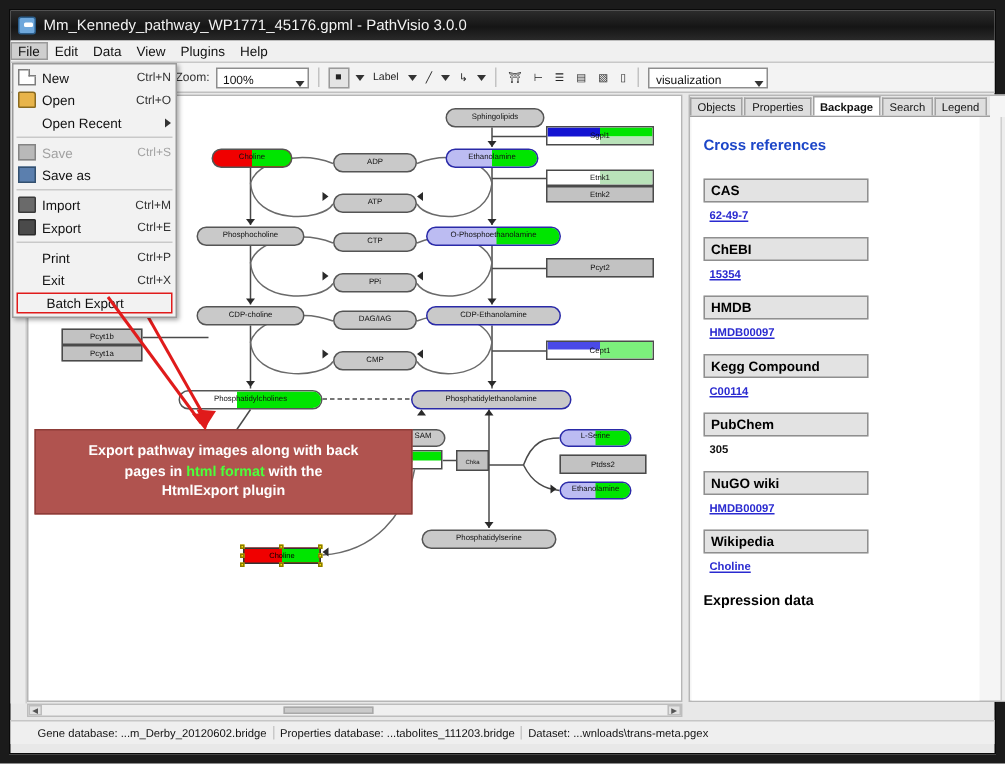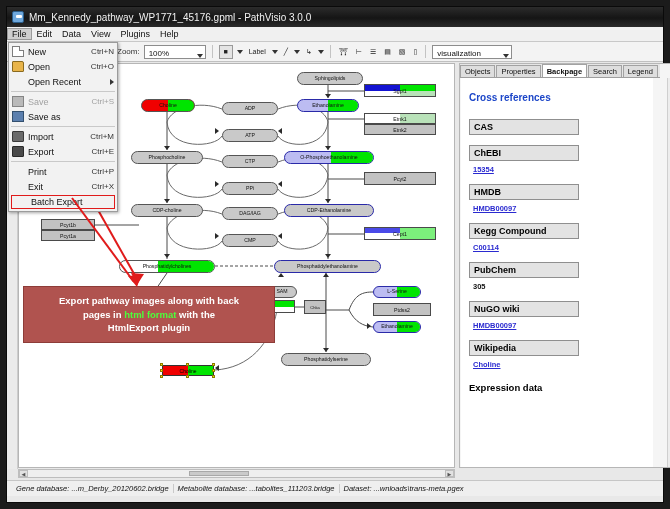--- a/index.html
+++ b/index.html
@@ -208,21 +208,21 @@
   #hscroll{
     position:absolute; left:18px; top:469px; width:437px; height:9px;
     background:#efefef; border:1px solid #bdbdbd;
   }
   #hscroll .thumb{position:absolute;left:170px;top:1px;width:60px;height:5px;background:#cacaca;border:1px solid #a8a8a8;}
   #hscroll .lend,#hscroll .rend{position:absolute;top:0;width:9px;height:7px;background:#e2e2e2;border:1px solid #bdbdbd;font-size:5px;display:flex;align-items:center;justify-content:center;color:#555;}
   #hscroll .lend{left:0;} #hscroll .rend{right:0;}
   #statusbar{
     position:absolute; left:7px; top:480px; width:656px; height:16px;
     background:#efefef; border-top:1px solid #c6c6c6;
-    display:flex; align-items:center; font-size:7.5px; color:#111; padding-left:5px;font-style:italic;
+    display:flex; align-items:center; font-size:7.5px; color:#111; padding-left:14px;
   }
   #statusbar .seg{ padding:0 4px; border-right:1px solid #c9c9c9; }
   #statusbar .seg:last-child{border-right:none;}
 
   
   #leftstrip{
     position:absolute;left:7px;top:62px;width:11px;height:407px;background:#ebebeb;
     border-right:1px solid #cdcdcd;
   }
   #leftstrip .tri{
@@ -587,20 +587,21 @@
       <span class="rtab">Objects</span>
       <span class="rtab">Properties</span>
       <span class="rtab sel">Backpage</span>
       <span class="rtab">Search</span>
       <span class="rtab">Legend</span>
     </div>
     <div id="rbody">
       <div class="xref-title">Cross references</div>
 
       <div class="xref-box">CAS</div>
+      <div class="xref-val">62-49-7</div>
 
       <div class="xref-box">ChEBI</div>
       <div class="xref-val">15354</div>
 
       <div class="xref-box">HMDB</div>
       <div class="xref-val">HMDB00097</div>
 
       <div class="xref-box">Kegg Compound</div>
       <div class="xref-val">C00114</div>
 
@@ -619,17 +620,17 @@
   </div>
 
   <div id="hscroll">
     <span class="lend">◀</span>
     <span class="thumb"></span>
     <span class="rend">▶</span>
   </div>
 
   <div id="statusbar">
     <span class="seg">Gene database: ...m_Derby_20120602.bridge</span>
-    <span class="seg">Metabolite database: ...tabolites_111203.bridge</span>
+    <span class="seg">Properties database: ...tabolites_111203.bridge</span>
     <span class="seg">Dataset: ...wnloads\trans-meta.pgex</span>
   </div>
 
 </div>
 
 </body></html>

